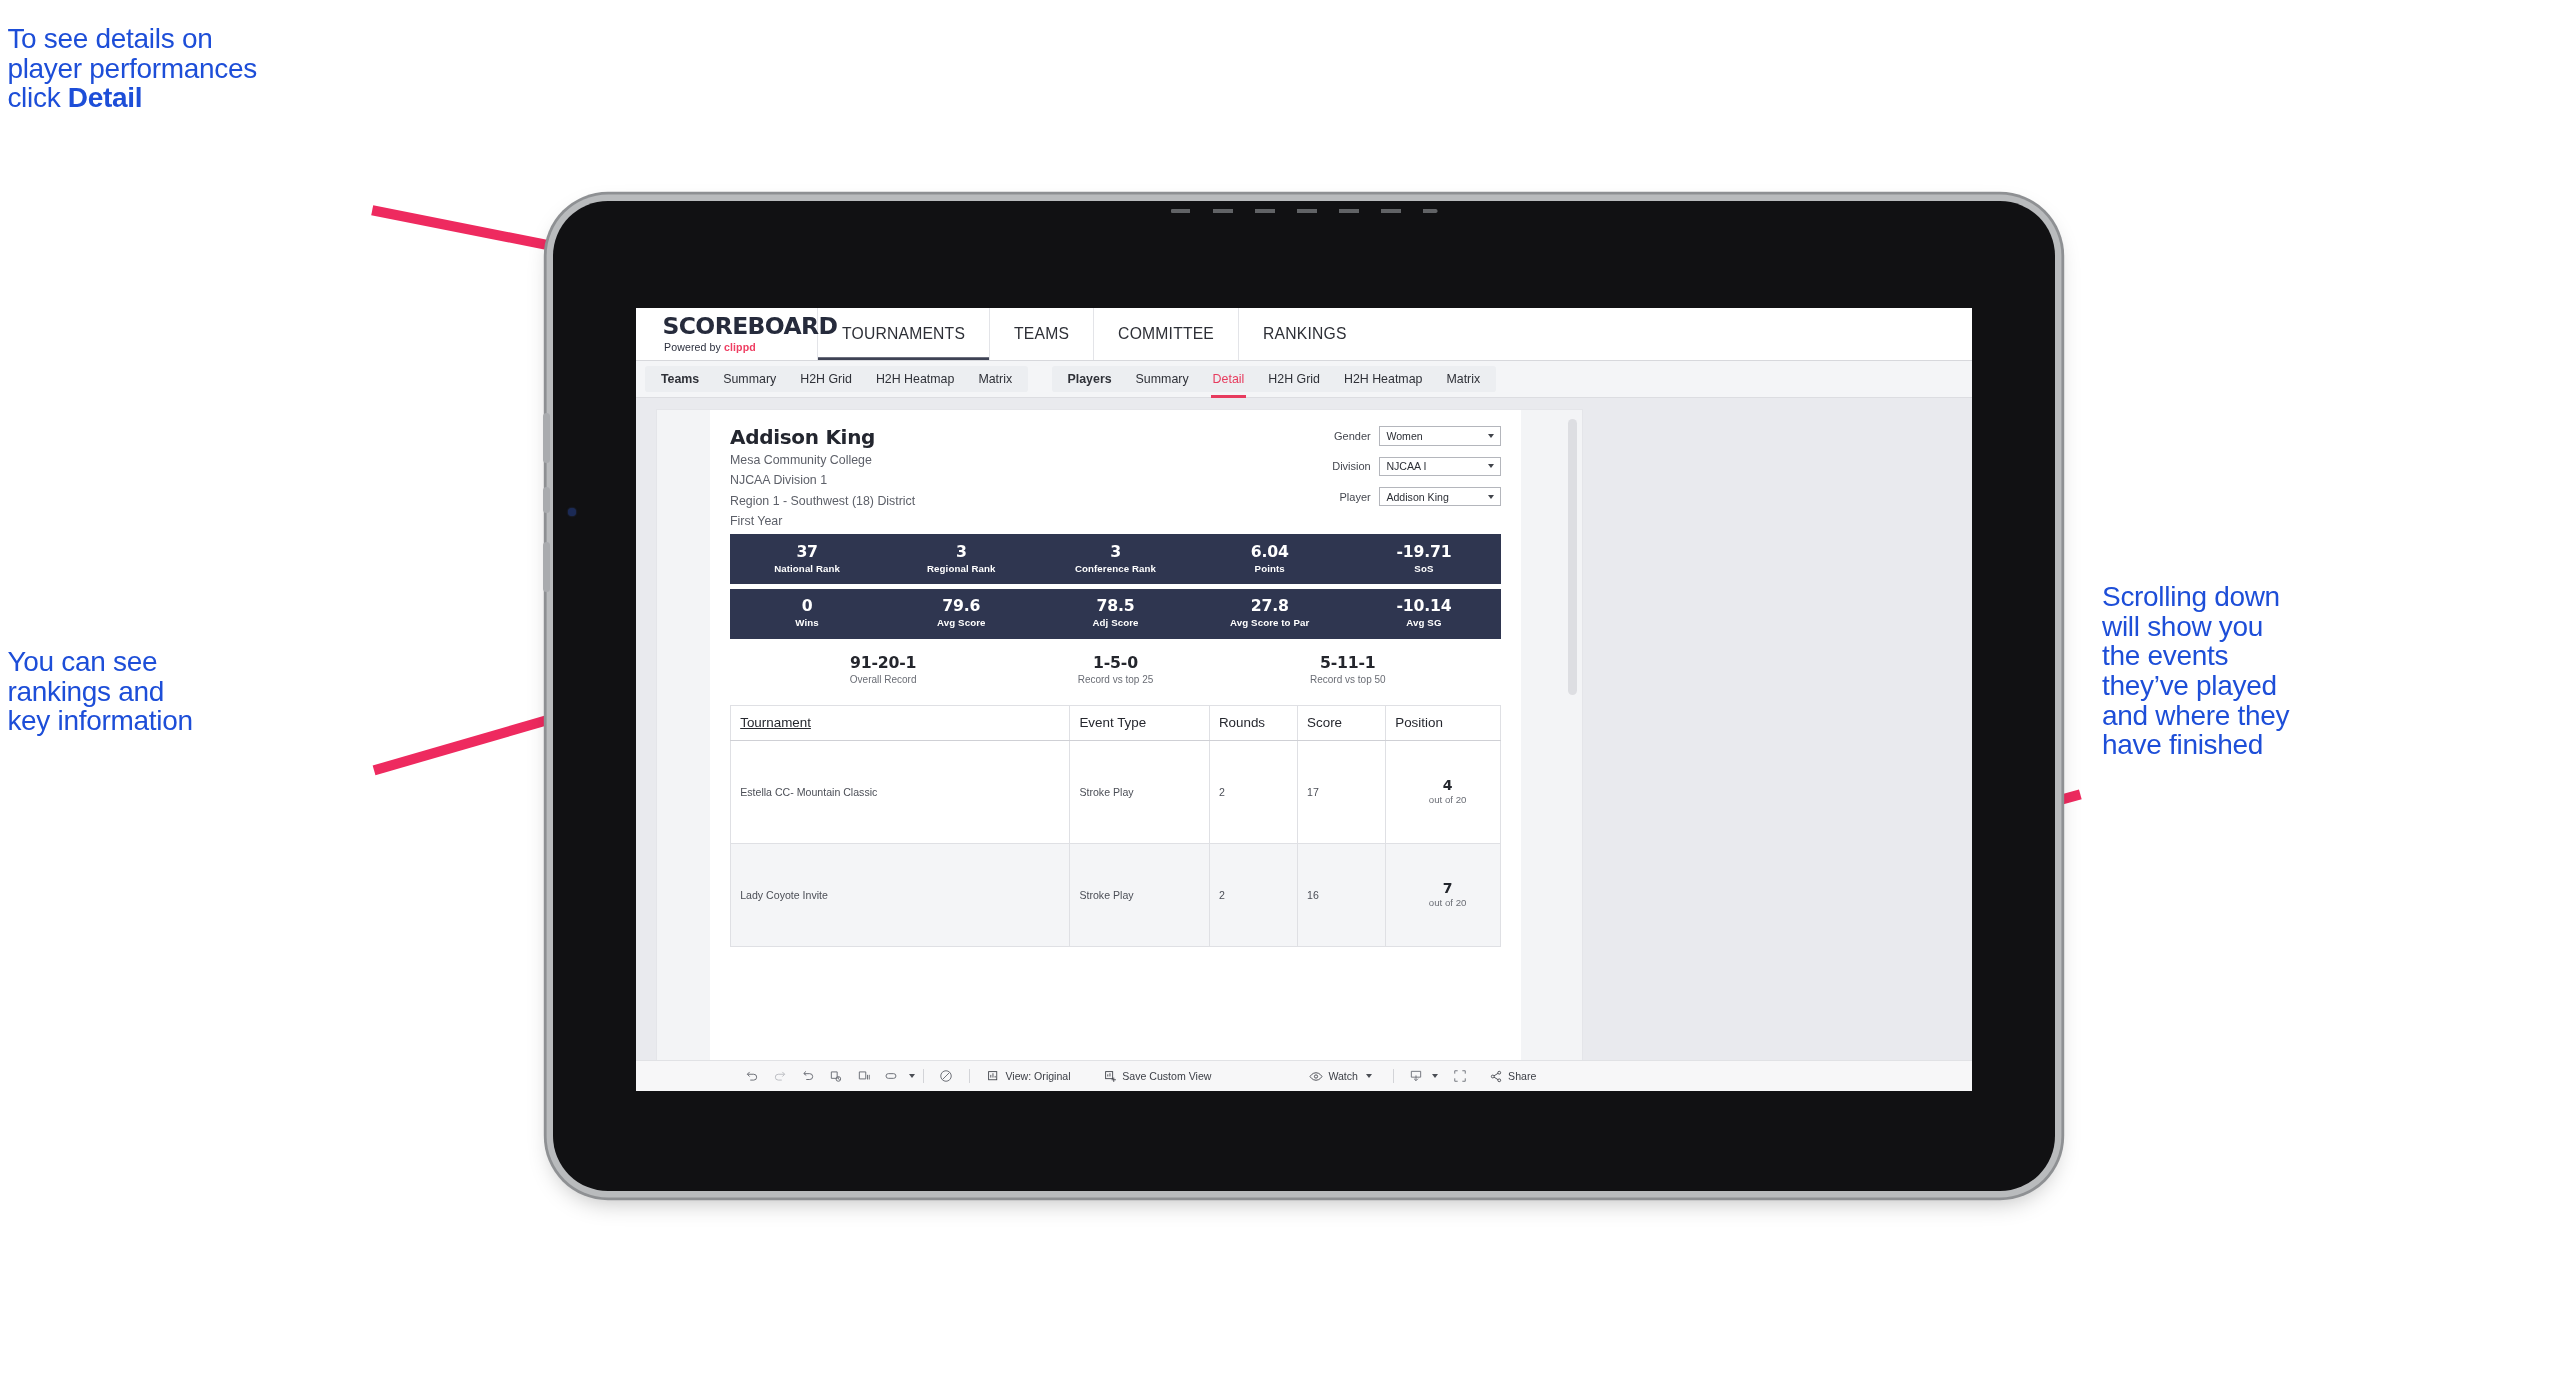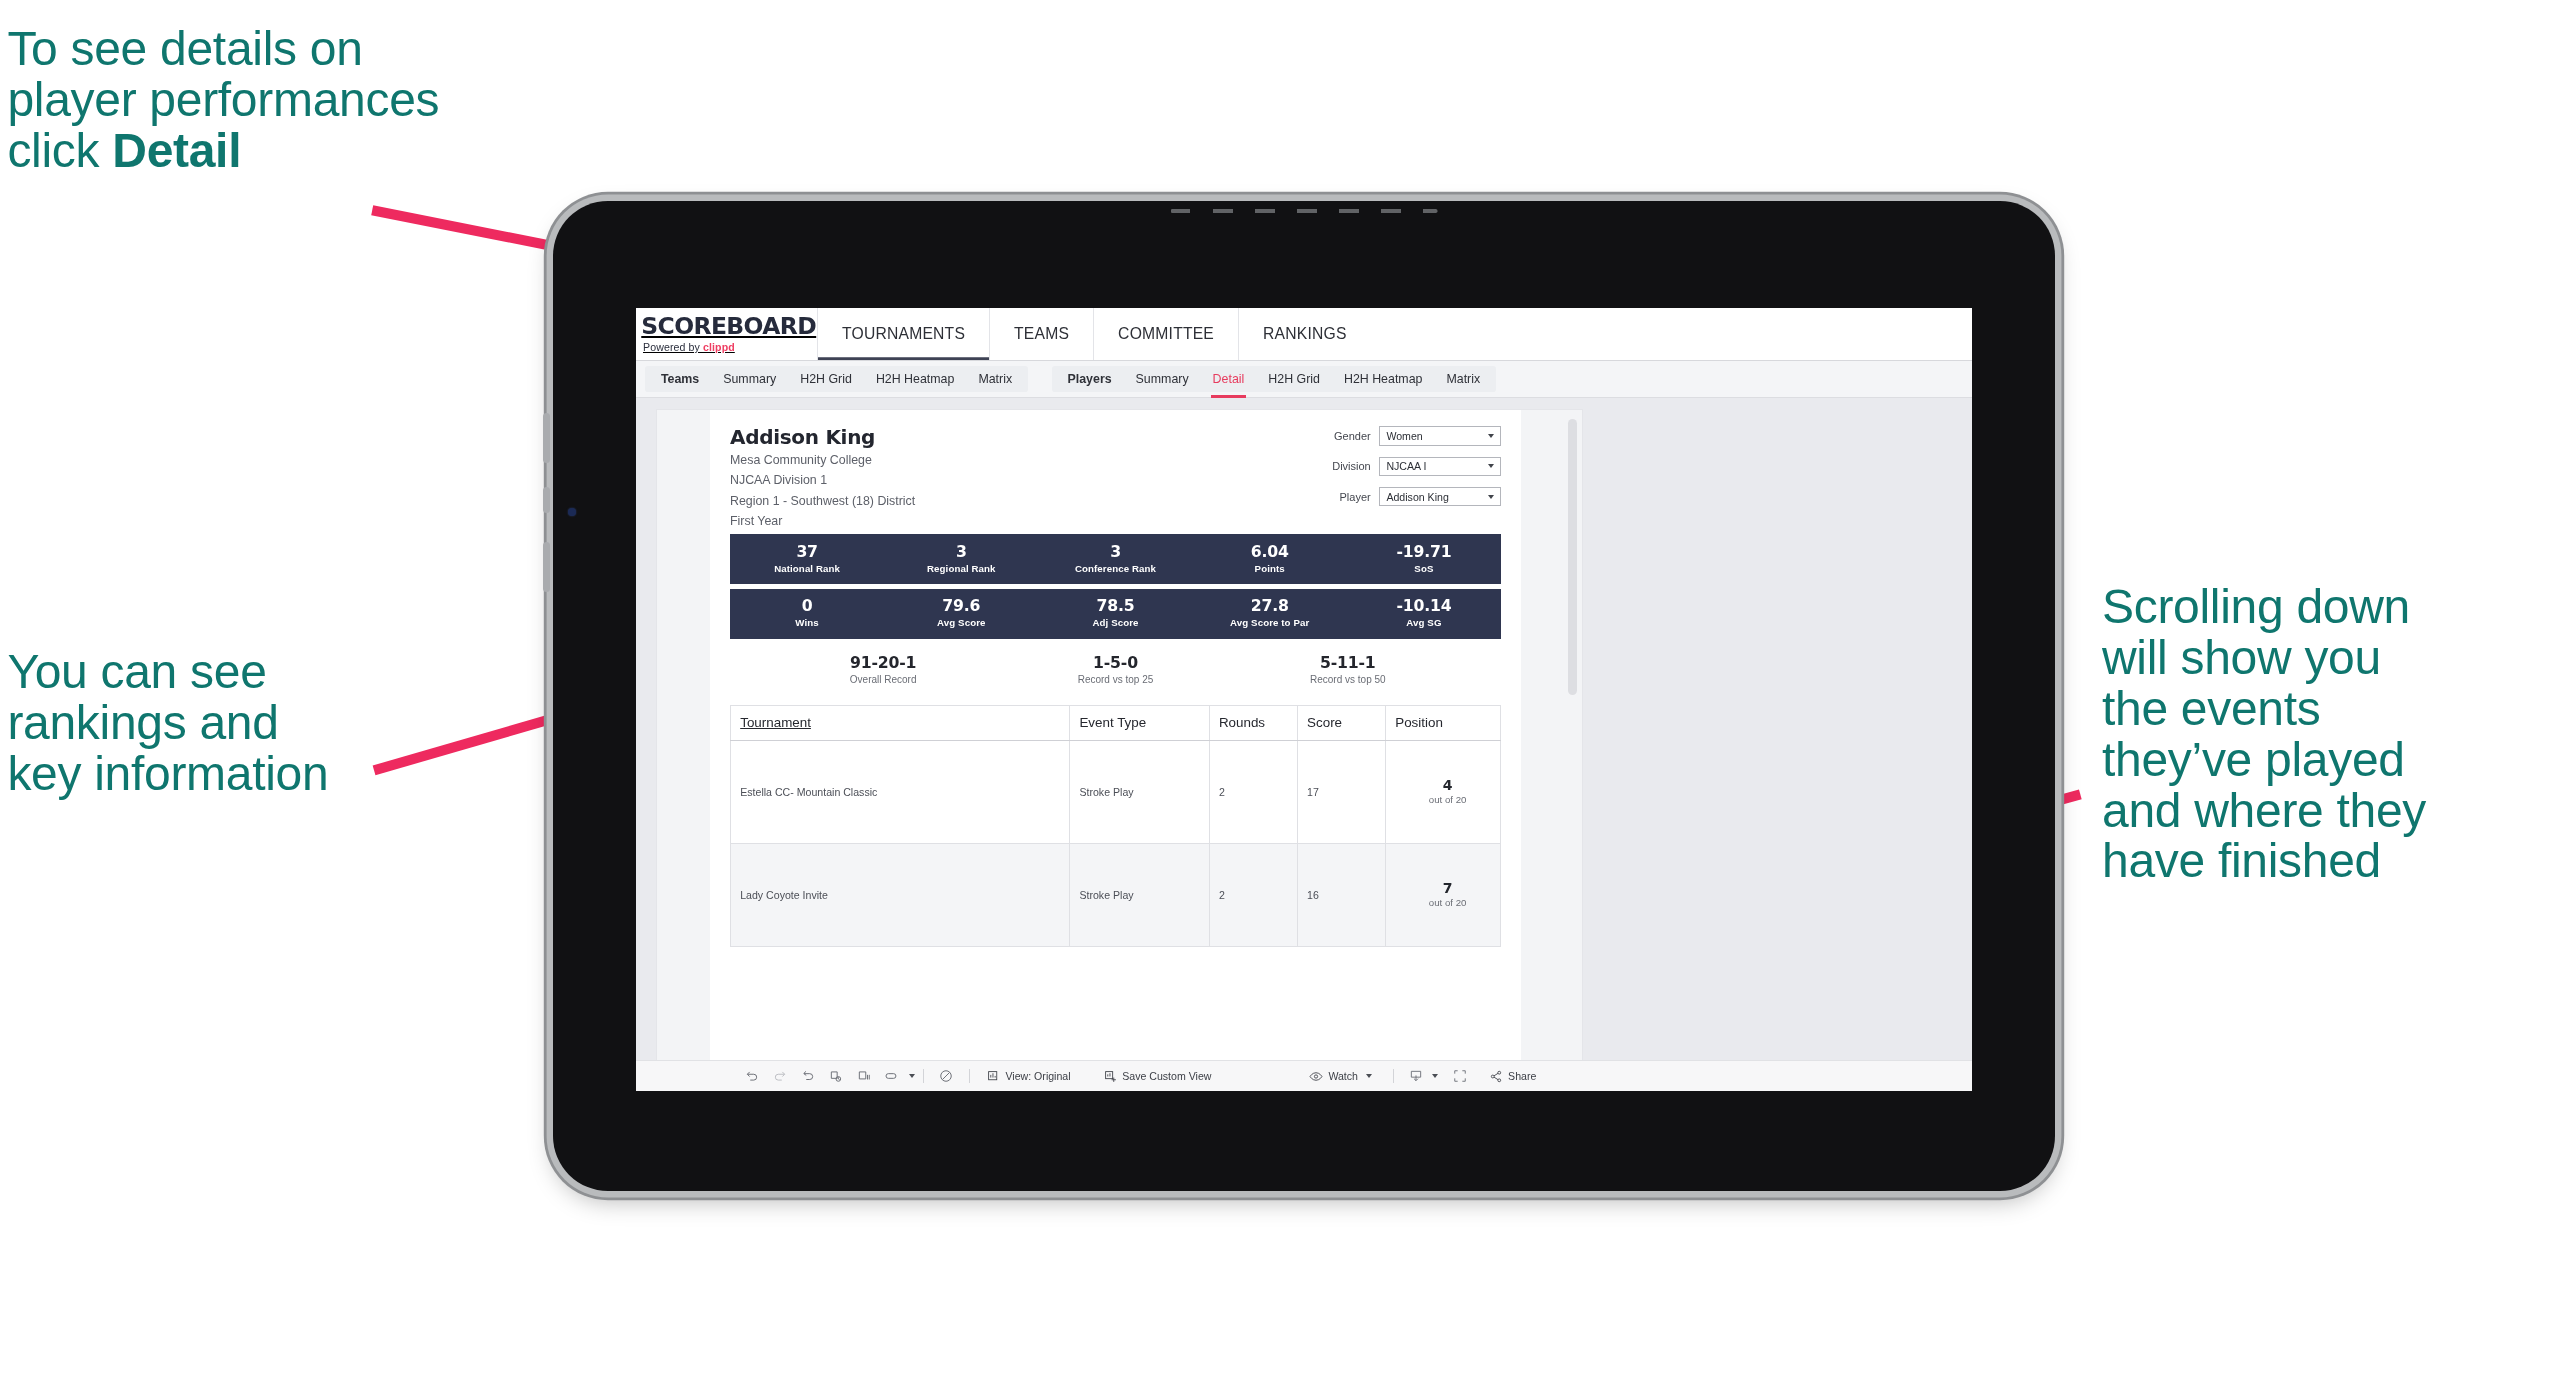--- a/index.html
+++ b/index.html
@@ -7,22 +7,22 @@
     width: 2576px; height: 1386px;
     background: #ffffff;
     font-family: "Liberation Sans", sans-serif;
     overflow: hidden;
   }
   #stage { position: relative; width: 2576px; height: 1386px; background:#fff; }
 
   
   .callout {
     position: absolute;
-    color: #0f766e;
-    font-size: 48px;
+    color: #1d4ed8;
+    font-size: 28px;
     line-height: 1.06;
     font-weight: 400;
     letter-spacing: -0.3px;
     white-space: pre-line;
   }
   .callout b { font-weight: 700; }
   #callout-topleft  { left: 7.4px;  top: 24px;  width: 608px; }
   #callout-midleft  { left: 7.4px;  top: 647px; width: 516px; }
   #callout-right    { left: 2102px; top: 582px; width: 461px; }
 
@@ -68,21 +68,21 @@
     overflow: hidden;
   }
 
   
   #brandbar {
     height: 53px; background: #ffffff;
     display: flex; align-items: center;
     border-bottom: 0.9px solid #d7d8dc;
     position: relative;
   }
-  #logo-block { padding-left: 7px; width: 181px; text-decoration: underline; }
+  #logo-block { padding-left: 28px; width: 181px; }
   #logo-title {
     font-family: "DejaVu Sans", sans-serif;
     font-weight: 700; font-size: 23px; letter-spacing: -0.6px;
     color: #262b3c; line-height: 1;
     transform: scaleX(1.02);
   }
   #logo-sub { font-size: 10.6px; color: #2b2f3d; margin-top: 2.8px; letter-spacing: 0.1px;}
   #logo-sub .brand { color: #ef3e62; font-weight: 700; }
   .topnav {
     display: flex; align-items: center; height: 100%;

